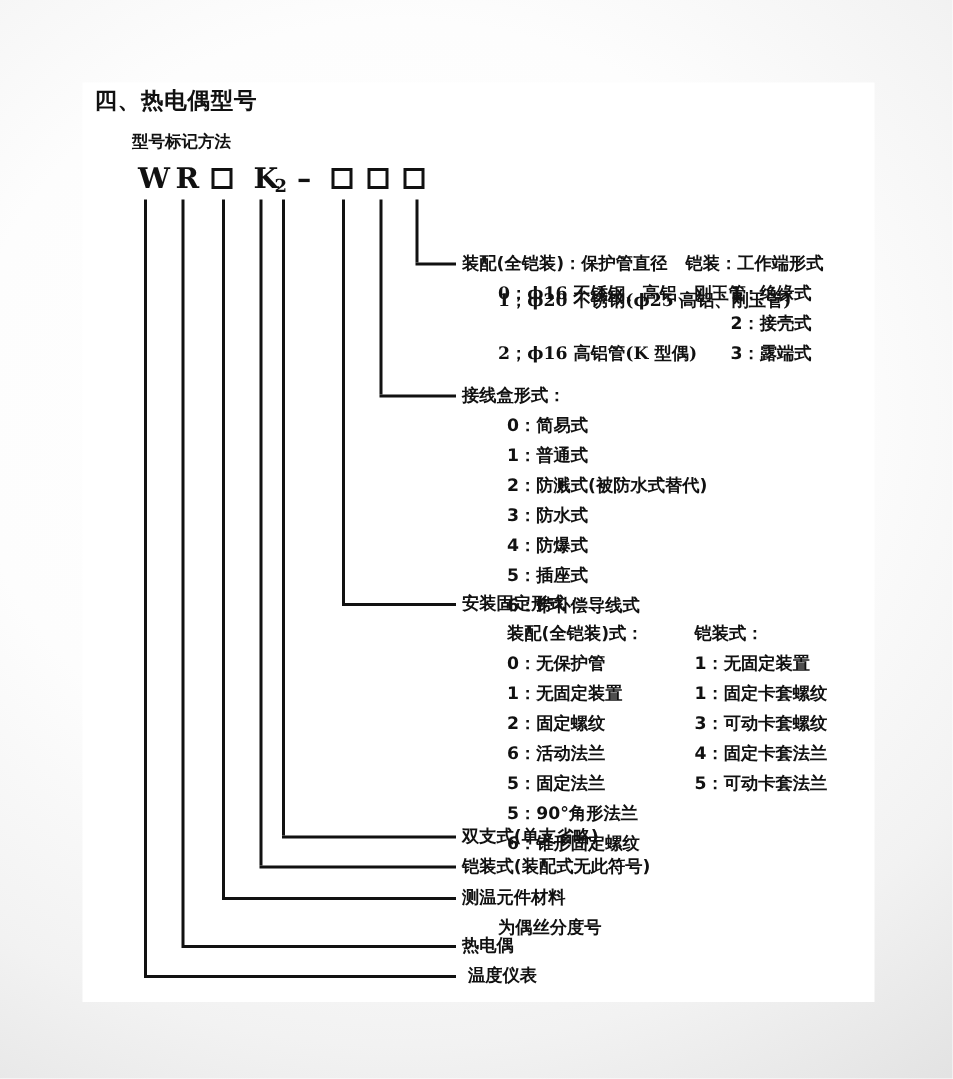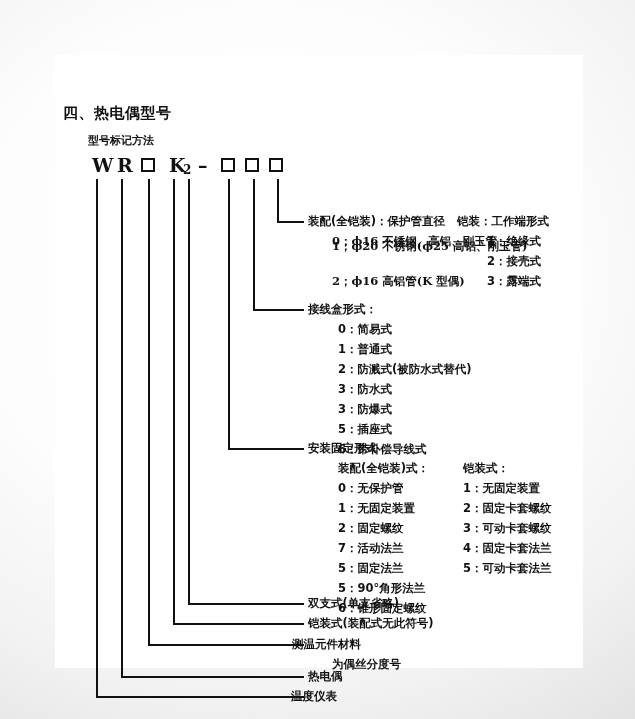--- a/index.html
+++ b/index.html
@@ -30,21 +30,20 @@
     width: 528px;
     height: 613px;
     background: #ffffff;
     box-shadow: 0 0 0 0 transparent;
   }
 
   .content {
     position: absolute;
     inset: 0;
     color: #111111;
-    margin-top: 46px;
   }
 
   
   .section-title {
     position: absolute;
     left: 8px;
     top: 3px;
     font-size: 15px;
     font-weight: bold;
     letter-spacing: 0.5px;
@@ -194,48 +193,48 @@
     <div class="opt" style="left:432px; top:133px;">1：绝缘式</div>
     <div class="opt" style="left:432px; top:153px;">2：接壳式</div>
     <div class="opt" style="left:432px; top:173px;">3：露端式</div>
 
     <div class="label" style="left:253px; top:201px;">接线盒形式：</div>
 
     <div class="opt" style="left:283px; top:221px;">0：简易式</div>
     <div class="opt" style="left:283px; top:241px;">1：普通式</div>
     <div class="opt" style="left:283px; top:261px;">2：防溅式(被防水式替代)</div>
     <div class="opt" style="left:283px; top:281px;">3：防水式</div>
-    <div class="opt" style="left:283px; top:301px;">3：防爆式</div>
+    <div class="opt" style="left:283px; top:301px;">4：防爆式</div>
     <div class="opt" style="left:283px; top:321px;">5：插座式</div>
     <div class="opt" style="left:283px; top:341px;">6：带补偿导线式</div>
 
     <div class="label" style="left:253px; top:340px;">安装固定形式：</div>
 
     <div class="label" style="left:283px; top:360px;">装配(全铠装)式：</div>
     <div class="label" style="left:408px; top:360px;">铠装式：</div>
 
     <div class="opt" style="left:283px; top:380px;">0：无保护管</div>
     <div class="opt" style="left:283px; top:400px;">1：无固定装置</div>
     <div class="opt" style="left:283px; top:420px;">2：固定螺纹</div>
-    <div class="opt" style="left:283px; top:440px;">7：活动法兰</div>
+    <div class="opt" style="left:283px; top:440px;">6：活动法兰</div>
     <div class="opt" style="left:283px; top:460px;">5：固定法兰</div>
     <div class="opt" style="left:283px; top:480px;">5：90°角形法兰</div>
     <div class="opt" style="left:283px; top:500px;">6：锥形固定螺纹</div>
 
     <div class="opt" style="left:408px; top:380px;">1：无固定装置</div>
-    <div class="opt" style="left:408px; top:400px;">2：固定卡套螺纹</div>
+    <div class="opt" style="left:408px; top:400px;">1：固定卡套螺纹</div>
     <div class="opt" style="left:408px; top:420px;">3：可动卡套螺纹</div>
     <div class="opt" style="left:408px; top:440px;">4：固定卡套法兰</div>
     <div class="opt" style="left:408px; top:460px;">5：可动卡套法兰</div>
 
     <div class="label" style="left:253px; top:495px;">双支式(单支省略)</div>
 
     <div class="label" style="left:253px; top:515px;">铠装式(装配式无此符号)</div>
 
-    <div class="label" style="left:237px; top:536px;">测温元件材料</div>
+    <div class="label" style="left:253px; top:536px;">测温元件材料</div>
     <div class="indent-note" style="left:277px; top:556px;">为偶丝分度号</div>
 
     <div class="label" style="left:253px; top:568px;">热电偶</div>
 
-    <div class="label" style="left:236px; top:588px;">温度仪表</div>
+    <div class="label" style="left:257px; top:588px;">温度仪表</div>
 
   </div>
 </div>
 
 </body></html>

